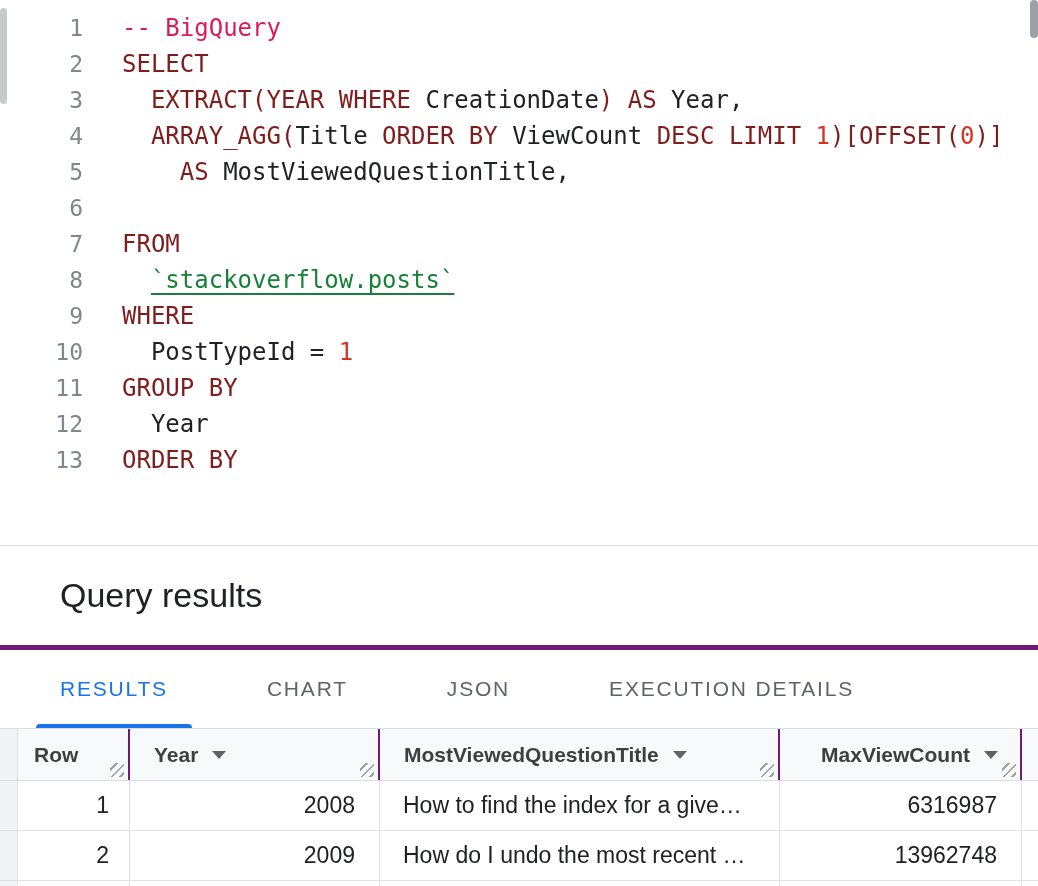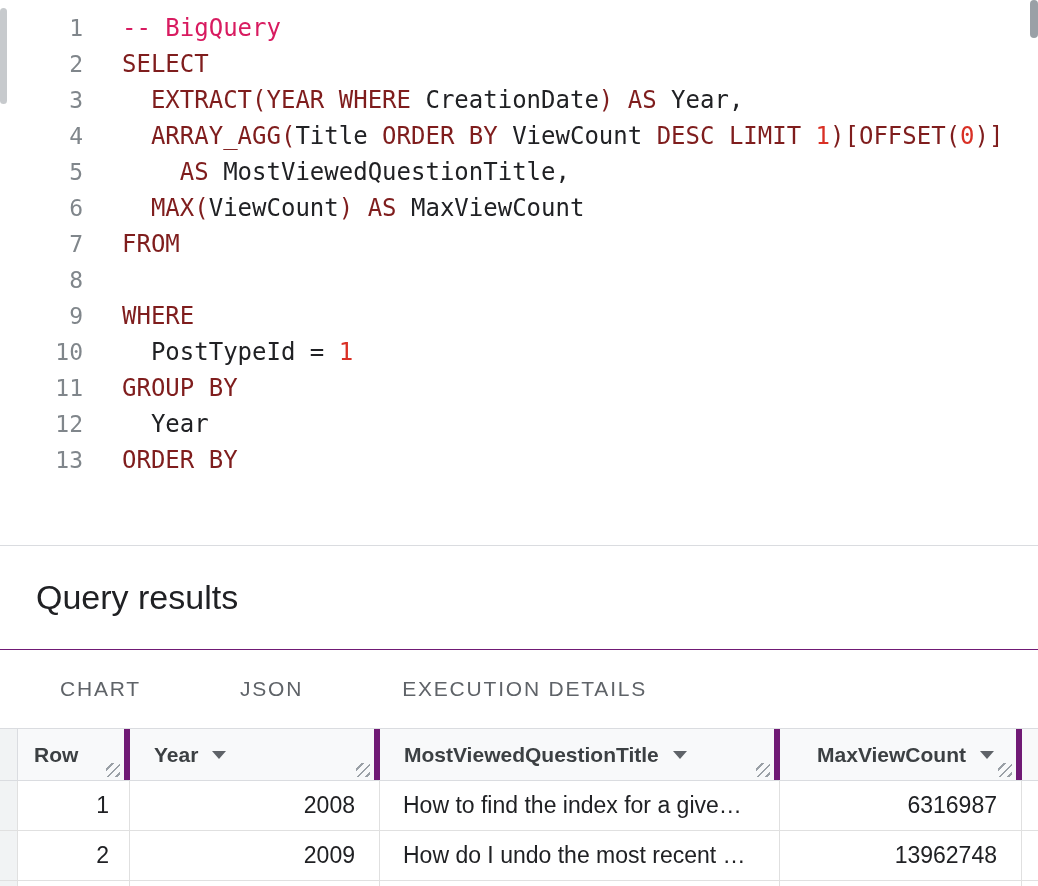--- a/index.html
+++ b/index.html
@@ -14,36 +14,36 @@
   .code { padding-left:39px; white-space:pre; color:#202124; }
   .tok-plain   { color:#202124; }
   .tok-kw      { color:#7f1d1d; }
   .tok-comment { color:#D81B60; }
   .tok-num     { color:#D93025; }
   .tok-link    { color:#188038; text-decoration:underline; text-underline-offset:5px; cursor:pointer; }
   .scroll-left  { position:absolute; left:0; top:8px; width:7px; height:96px; background:#C7CACD; border-radius:4px; }
   .scroll-right { position:absolute; right:0; top:0; width:8px; height:38px; background:#9AA0A6; border-radius:4px; }
 
   
-  .results-title-bar { height:104px; border-bottom:1px solid #701a75; display:flex; align-items:center; padding-left:36px; }
+  .results-title-bar { height:104px; border-bottom:5px solid #701a75; display:flex; align-items:center; padding-left:60px; }
   .results-title { font-size:34px; font-weight:400; color:#202124; }
 
   
   .tabs { position:relative; height:79px; border-bottom:1px solid #DADCE0; display:flex; align-items:stretch;
           padding-left:36px; overflow:hidden; white-space:nowrap; flex-wrap:nowrap; }
   .tab { position:relative; flex:none; display:flex; align-items:center; padding:0 24px; margin-right:51px;
          font-size:21px; letter-spacing:1.8px; color:#5F6368; cursor:pointer; }
   .tab.active { color:#1A73E8; }
   .tab.active::after { content:""; position:absolute; left:0; right:0; bottom:0; height:4px; background:#1A73E8; border-radius:4px 4px 0 0; }
 
   
   .thead, .trow, .partial-row { display:grid; grid-template-columns:18px 112px 250px 400px 242px 16px; }
   .thead { height:52px; background:#F8F9FA; border-bottom:1px solid #DADCE0; }
   .th { position:relative; display:flex; align-items:center; font-size:21px; font-weight:700; color:#3C4043;
-        border-right:6px solid #701a75; overflow:hidden; white-space:nowrap; cursor:pointer; }
+        border-right:2px solid #701a75; overflow:hidden; white-space:nowrap; cursor:pointer; }
   .th.col-0 { padding:0 16px; }
   .th.col-1, .th.col-2 { padding:0 24px; }
   .th.col-3 { padding:0 22px; justify-content:flex-end; }
   .th.filler, .td.filler { border-right:none; padding:0; }
   .gutter { background:#F1F3F4; border-right:1px solid #DADCE0; }
   .caret { width:0; height:0; border-left:7px solid transparent; border-right:7px solid transparent;
            border-top:8px solid #5F6368; margin-left:14px; flex:none; }
   .grip { position:absolute; right:4px; bottom:3px; width:14px; height:14px;
           background:repeating-linear-gradient(135deg, transparent 0 4px, #9AA0A6 4px 6px); cursor:col-resize; }
   .trow { height:50px; background:#fff; border-bottom:1px solid #E0E0E0; }
@@ -77,29 +77,28 @@
         <div class="code-line">
           <span class="ln">4</span>
           <span class="code"><span class="tok-plain">  </span><span class="tok-kw">ARRAY_AGG(</span><span class="tok-plain">Title </span><span class="tok-kw">ORDER BY </span><span class="tok-plain">ViewCount </span><span class="tok-kw">DESC LIMIT </span><span class="tok-num">1</span><span class="tok-kw">)[OFFSET(</span><span class="tok-num">0</span><span class="tok-kw">)]</span></span>
         </div>
         <div class="code-line">
           <span class="ln">5</span>
           <span class="code"><span class="tok-plain">    </span><span class="tok-kw">AS </span><span class="tok-plain">MostViewedQuestionTitle,</span></span>
         </div>
         <div class="code-line">
           <span class="ln">6</span>
-          <span class="code"><span class="tok-plain">  </span><span class="tok-kw">MAX(</span><span class="tok-plain">ViewCount</span><span class="tok-kw">) AS </span><span class="tok-plain">MaxViewCount</span></span>
         </div>
         <div class="code-line">
           <span class="ln">7</span>
           <span class="code"><span class="tok-kw">FROM</span></span>
         </div>
         <div class="code-line">
           <span class="ln">8</span>
-          <span class="code"><span class="tok-plain">  </span></span>
+          <span class="code"><span class="tok-plain">  </span><span class="tok-link">`stackoverflow.posts`</span></span>
         </div>
         <div class="code-line">
           <span class="ln">9</span>
           <span class="code"><span class="tok-kw">WHERE</span></span>
         </div>
         <div class="code-line">
           <span class="ln">10</span>
           <span class="code"><span class="tok-plain">  PostTypeId = </span><span class="tok-num">1</span></span>
         </div>
         <div class="code-line">
@@ -117,20 +116,21 @@
       </div>
     <div class="scroll-left"></div>
     <div class="scroll-right"></div>
   </div>
 
   <div class="results-title-bar">
     <div class="results-title">Query results</div>
   </div>
 
   <div class="tabs">
+      <div class="tab active">RESULTS</div>
       <div class="tab">CHART</div>
       <div class="tab">JSON</div>
       <div class="tab">EXECUTION DETAILS</div>
     </div>
 
   <div class="table">
     <div class="thead">
         <div class="th gutter"></div>
         <div class="th col-0">
           <span>Row</span>

